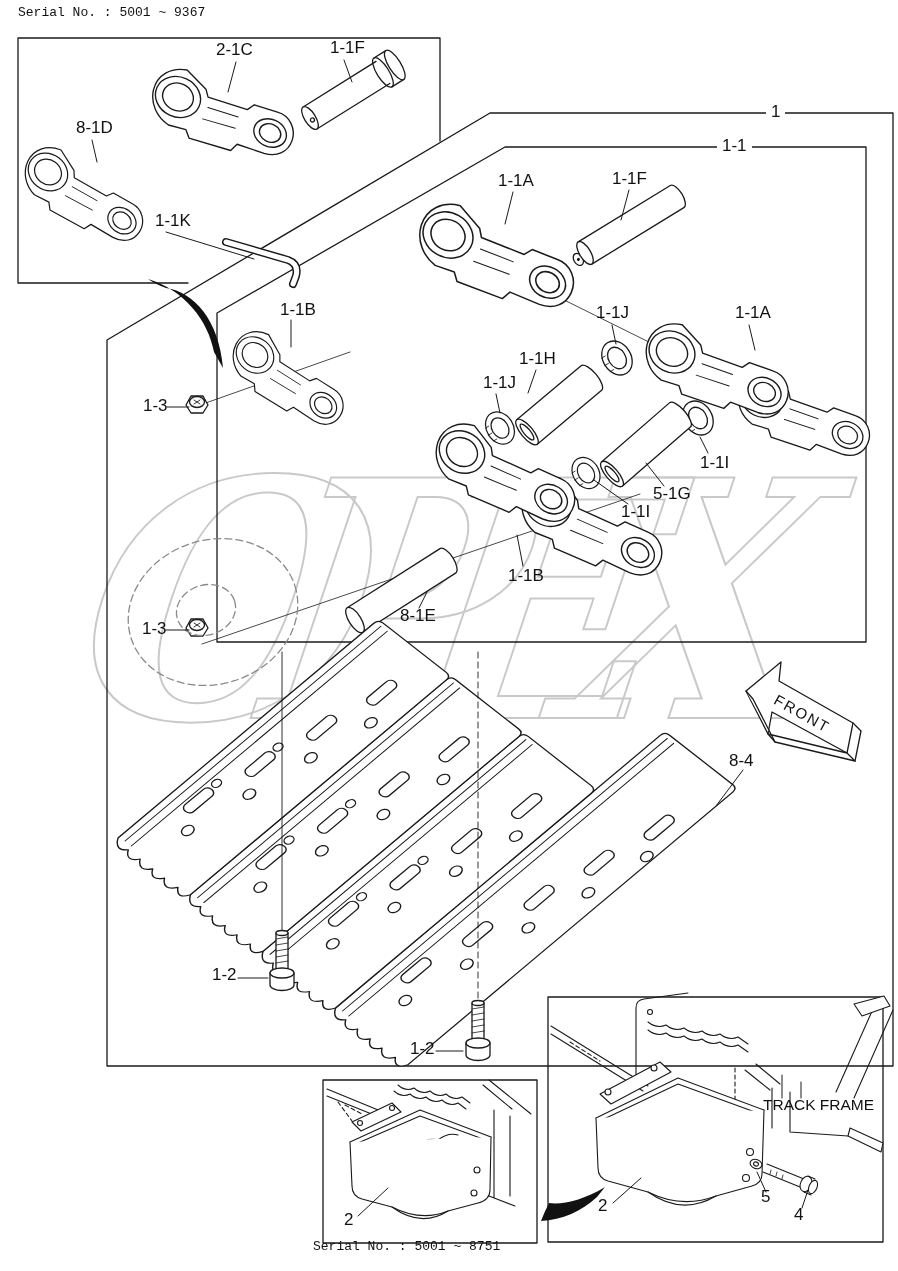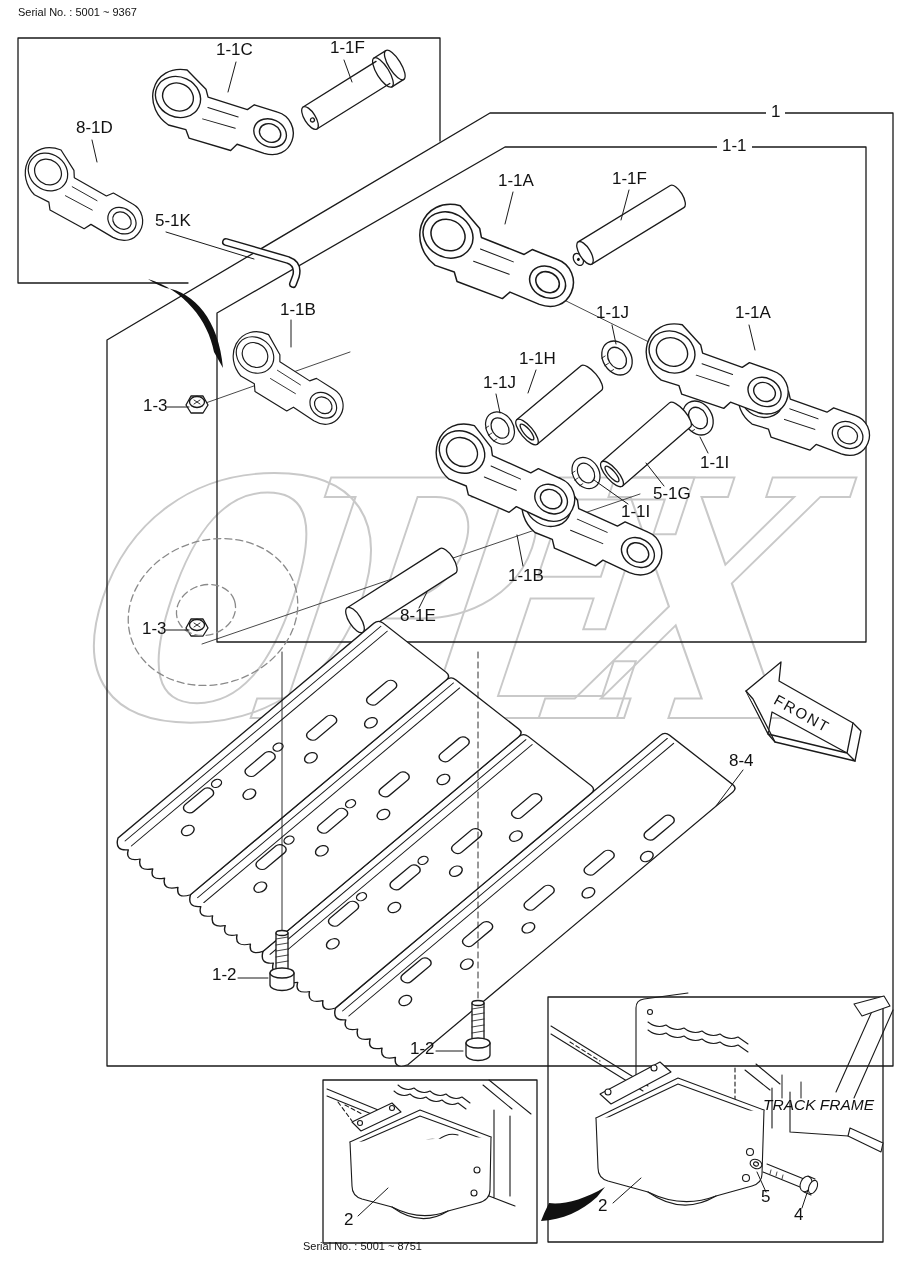--- a/index.html
+++ b/index.html
@@ -1,23 +1,23 @@
 <!DOCTYPE html>
 <html><head>
 <meta charset="utf-8">
 <style>
   html,body{margin:0;padding:0;background:#fff;}
   .stage{position:relative;width:898px;height:1271px;background:#fff;overflow:hidden;
          font-family:"Liberation Sans",sans-serif;}
   .stage svg{position:absolute;left:0;top:0;}
   .co{position:absolute;font:17px "Liberation Sans",sans-serif;color:#111;white-space:nowrap;line-height:1.1;}
-  .serial{font-size:11px;}
+  .serial{font-size:13px;font-family:Liberation Mono, monospace;}
   .boxlabel{background:#fff;padding:0 5px;}
   .front-label{font-size:15px;letter-spacing:2px;transform:rotate(29deg);transform-origin:left top;color:#111;}
-  .tf{font-size:15.5px;font-style:italic;}
+  .tf{font-size:15.5px;}
 </style>
 </head>
 <body>
 
 <div class="stage">
 
 <svg width="898" height="1271" viewBox="0 0 898 1271">
 
   <text x="0" y="0" font-size="330" font-family="DejaVu Serif, serif" font-style="italic" font-weight="bold" fill="none" stroke="#c9c9c9" stroke-width="2" textLength="740" transform="translate(72,718) skewX(-8)">OPEX</text>
 
@@ -282,24 +282,24 @@
       <path d="M 358,1216 L 388,1188"></path>
       <path d="M 613,1203 L 641,1178"></path>
       <path d="M 766,1192 L 757,1172"></path>
       <path d="M 802,1208 L 808,1190"></path>
       <path d="M 782,1075 L 782,1098 M 801,1082 L 801,1098"></path>
     </g>
   </g>
 </svg>
 
 <div class="co serial" style="left:18px;top:6px">Serial No. : 5001 ~ 9367</div>
-<div class="co" style="left:216px;top:41px">1-1C</div>
+<div class="co" style="left:216px;top:41px">2-1C</div>
 <div class="co" style="left:330px;top:39px">1-1F</div>
 <div class="co" style="left:76px;top:119px">8-1D</div>
-<div class="co" style="left:155px;top:212px">5-1K</div>
+<div class="co" style="left:155px;top:212px">1-1K</div>
 <div class="co boxlabel" style="left:766px;top:103px">1</div>
 <div class="co boxlabel" style="left:717px;top:137px">1-1</div>
 <div class="co" style="left:498px;top:172px">1-1A</div>
 <div class="co" style="left:612px;top:170px">1-1F</div>
 <div class="co" style="left:280px;top:301px">1-1B</div>
 <div class="co" style="left:143px;top:397px">1-3</div>
 <div class="co" style="left:596px;top:304px">1-1J</div>
 <div class="co" style="left:735px;top:304px">1-1A</div>
 <div class="co" style="left:519px;top:350px">1-1H</div>
 <div class="co" style="left:483px;top:374px">1-1J</div>
@@ -307,19 +307,19 @@
 <div class="co" style="left:653px;top:485px">5-1G</div>
 <div class="co" style="left:621px;top:503px">1-1I</div>
 <div class="co" style="left:508px;top:567px">1-1B</div>
 <div class="co" style="left:400px;top:607px">8-1E</div>
 <div class="co" style="left:142px;top:620px">1-3</div>
 <div class="co front-label" style="left:779px;top:692px">FRONT</div>
 <div class="co" style="left:729px;top:752px">8-4</div>
 <div class="co" style="left:212px;top:966px">1-2</div>
 <div class="co" style="left:410px;top:1040px">1-2</div>
 <div class="co" style="left:344px;top:1211px">2</div>
-<div class="co serial" style="left:303px;top:1240px">Serial No. : 5001 ~ 8751</div>
+<div class="co serial" style="left:313px;top:1240px">Serial No. : 5001 ~ 8751</div>
 <div class="co tf" style="left:763px;top:1096px">TRACK FRAME</div>
 <div class="co" style="left:598px;top:1197px">2</div>
 <div class="co" style="left:761px;top:1188px">5</div>
 <div class="co" style="left:794px;top:1206px">4</div>
 
 </div>
 
 </body></html>

